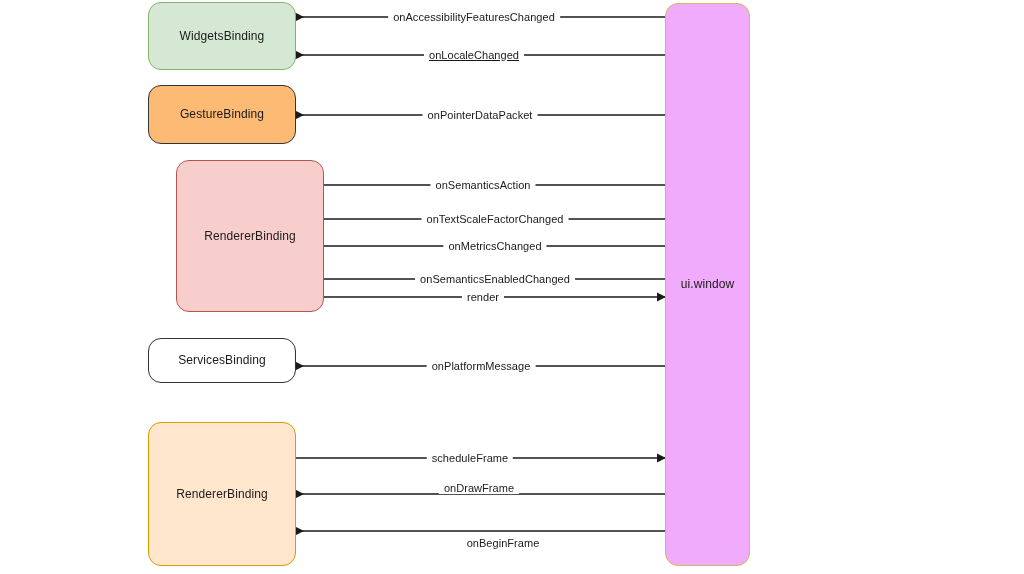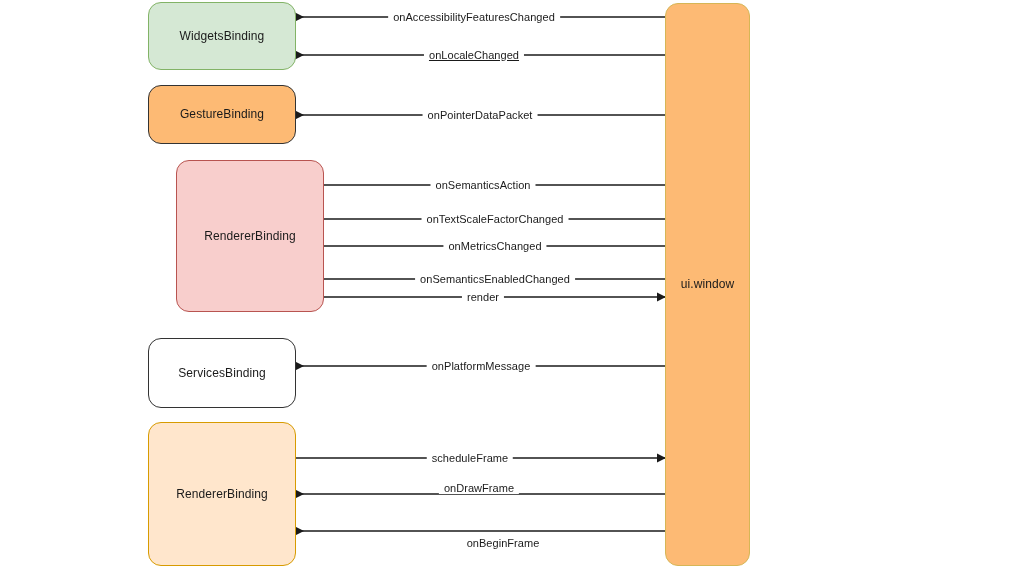--- a/index.html
+++ b/index.html
@@ -85,27 +85,27 @@
   <div id="nodes-layer">
       <div class="node" style="left: 148px; top: 2px; width: 148px; height: 68px; background: rgb(213, 232, 212); border: 1.4px solid rgb(130, 179, 102);">
         <span class="node-label">WidgetsBinding</span>
       </div>
       <div class="node" style="left: 148px; top: 85px; width: 148px; height: 59px; background: #fdba74; border: 1.4px solid rgb(51, 51, 51);">
         <span class="node-label">GestureBinding</span>
       </div>
       <div class="node" style="left: 148px; top: 160px; width: 148px; height: 152px; background: rgb(248, 206, 204); border: 1.4px solid rgb(184, 84, 80); margin-left: 28px;">
         <span class="node-label">RendererBinding</span>
       </div>
-      <div class="node" style="left: 148px; top: 338px; width: 148px; height: 70px; background: rgb(255, 255, 255); border: 1.4px solid rgb(51, 51, 51);">
+      <div class="node" style="left: 148px; top: 338px; width: 148px; height: 45px; background: rgb(255, 255, 255); border: 1.4px solid rgb(51, 51, 51);">
         <span class="node-label">ServicesBinding</span>
       </div>
       <div class="node" style="left: 148px; top: 422px; width: 148px; height: 144px; background: rgb(255, 230, 204); border: 1.4px solid rgb(215, 155, 0);">
         <span class="node-label">RendererBinding</span>
       </div>
-      <div class="node" style="left: 665px; top: 3px; width: 85px; height: 563px; background: #fdba74; border: 1.4px solid rgb(214, 182, 86);">
+      <div class="node" style="left: 665px; top: 3px; width: 85px; height: 563px; background: #f0abfc; border: 1.4px solid rgb(214, 182, 86);">
         <span class="node-label">ui.window</span>
       </div>
     </div>
   <div id="edge-labels-layer">
       <div class="edge-label" style="left: 474px; top: 17px;">onAccessibilityFeaturesChanged</div>
       <div class="edge-label" style="left: 474px; top: 55px; text-decoration: underline;">onLocaleChanged</div>
       <div class="edge-label" style="left: 480px; top: 115px;">onPointerDataPacket</div>
       <div class="edge-label" style="left: 483px; top: 185px;">onSemanticsAction</div>
       <div class="edge-label" style="left: 495px; top: 219px;">onTextScaleFactorChanged</div>
       <div class="edge-label" style="left: 495px; top: 246px;">onMetricsChanged</div>

